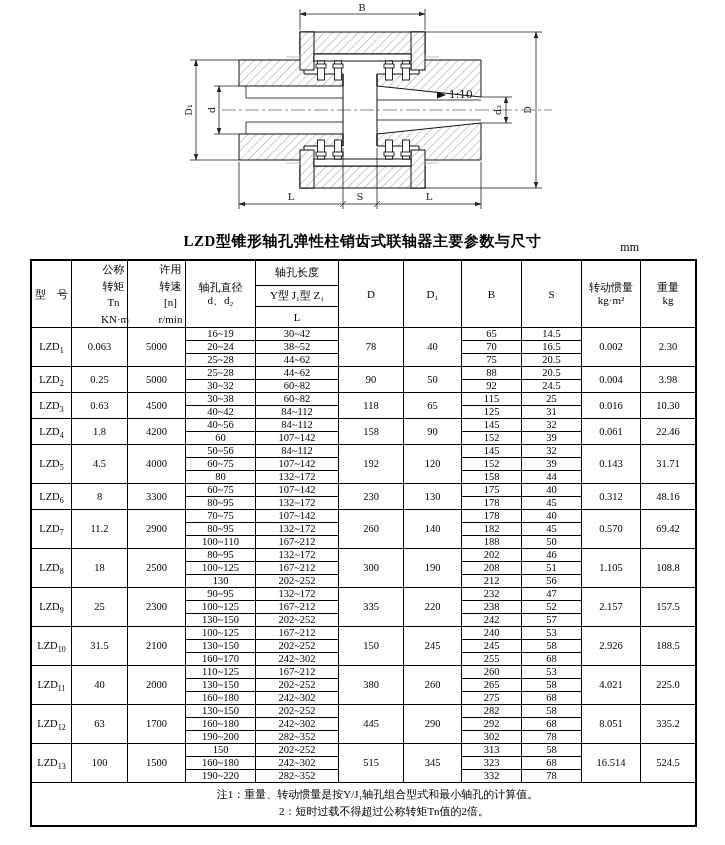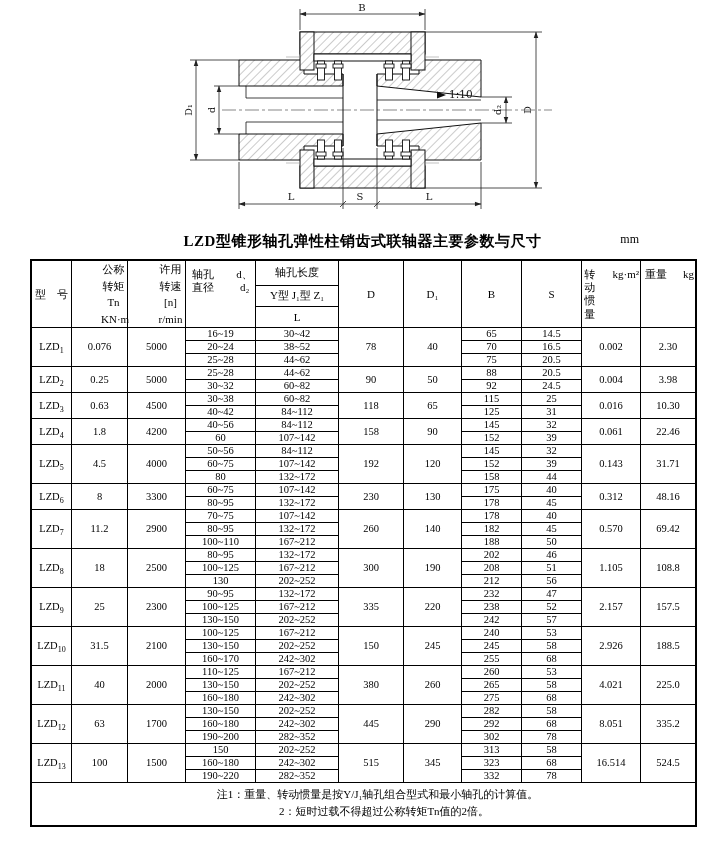--- a/index.html
+++ b/index.html
@@ -2,29 +2,29 @@
 <html><head>
 <meta charset="utf-8">
 <style>
   html,body{margin:0;padding:0;background:#ffffff;}
   .page{position:relative;width:725px;height:845px;background:#fff;color:#000;
         font-family:"Liberation Serif","DejaVu Serif",serif;overflow:hidden;}
   .drawing-wrap{width:725px;height:230px;}
   svg text{font-family:"DejaVu Serif","Liberation Serif",serif;fill:#111;}
   .title-row{position:relative;height:22px;margin-top:2px;text-align:center;}
   .doc-title{font-size:15px;font-weight:bold;letter-spacing:.5px;text-align:right;}
-  .unit{position:absolute;right:86px;top:0;font-size:12px;}
+  .unit{position:absolute;right:86px;top:8px;font-size:12px;}
   .table-frame{margin:5px 28px 0 30px;border:1.5px solid #000;background:#fff;}
   table{border-collapse:collapse;width:100%;table-layout:fixed;}
   th,td{border:1px solid #000;text-align:center;vertical-align:middle;padding:0 1px;}
   th{font-size:11px;font-weight:normal;}
   td{font-size:10.5px;height:12px;line-height:12px;white-space:nowrap;}
   sub{font-size:8px;line-height:0;}
   .stack3 span{display:block;line-height:1.5;padding-left:28px;}
-  .stack2{display:flex;flex-direction:row;justify-content:flex-end;height:52px;padding:3px 0;gap:16px;}
+  .stack2{display:flex;flex-direction:column;justify-content:center;height:52px;padding:3px 0;}
   .stack2 span{display:block;line-height:1.2;}
   tr.hr1 th{height:20px;}
   tr.hr2 th, tr.hr3 th{height:17px;}
   .notes-cell{text-align:center;height:auto;padding:3px 8px 6px 36px;font-size:11px;}
   .note-line{line-height:1.5;white-space:nowrap;}
   .note-line.second{padding-left:13px;font-family:Liberation Serif, serif;}
 </style>
 </head>
 <body>
 
@@ -220,21 +220,21 @@
         <tr class="hr2">
           <th><span>Y型 J₁型 Z₁</span></th>
         </tr>
         <tr class="hr3">
           <th><span>L</span></th>
         </tr>
       </thead>
       <tbody>
           <tr>
             <td rowspan="3">LZD<sub>1</sub></td>
-            <td rowspan="3">0.076</td>
+            <td rowspan="3">0.063</td>
             <td rowspan="3">5000</td>
             <td>16~19</td>
             <td>30~42</td>
             <td rowspan="3">78</td>
             <td rowspan="3">40</td>
             <td>65</td>
             <td>14.5</td>
             <td rowspan="3">0.002</td>
             <td rowspan="3">2.30</td>
           </tr>

